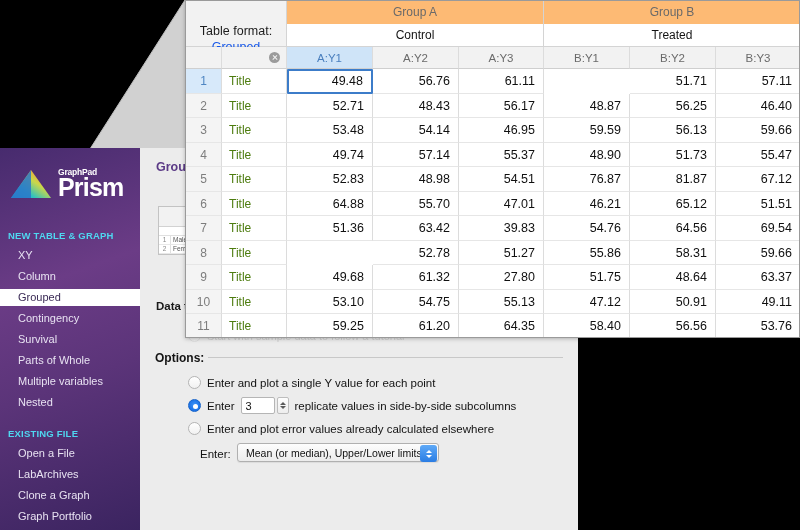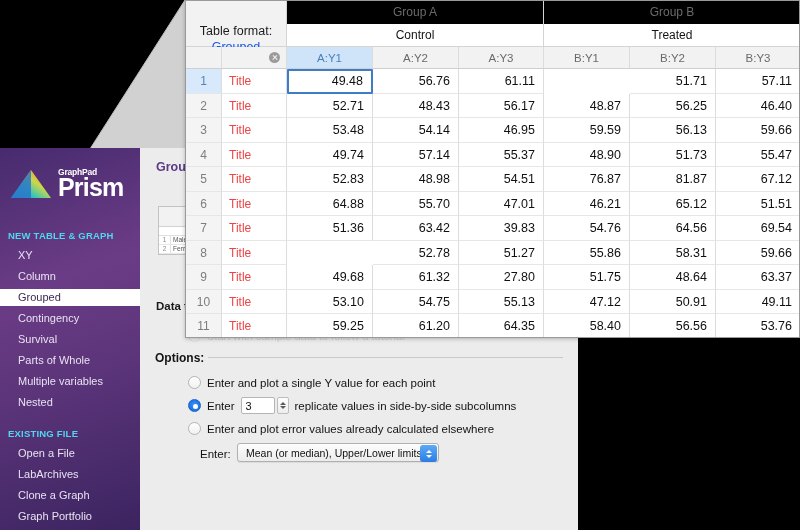--- a/index.html
+++ b/index.html
@@ -184,21 +184,21 @@
   .mg-corner {
     position: absolute; left: 0; top: 0; width: 101px; height: 46px;
     background: #f2f2f2; border-right: 1px solid #d4d4d4; border-bottom: 1px solid #d4d4d4;
     text-align: center;
   }
   .mg-corner .fmt { font-size: 12.5px; color: #1c1c1c; margin-top: 23px; }
   .mg-corner .grp { font-size: 12.5px; color: #1657e8; margin-top: 2px; }
 
   .mg-grp {
     position: absolute; top: 0; height: 38px;
-    background: #000000; border-right: 1px solid #d4d4d4; border-bottom: 1px solid #e2e2e2;
+    background: #fdba74; border-right: 1px solid #d4d4d4; border-bottom: 1px solid #e2e2e2;
     font-size: 12px; color: #6a6a6a; text-align: center; line-height: 23px;
   }
   .mg-cond {
     position: absolute; top: 23px; height: 23px;
     background: #ffffff; border-right: 1px solid #d4d4d4; border-bottom: 1px solid #d4d4d4;
     font-size: 12px; color: #131313; text-align: center; line-height: 23px;
   }
 
   .mg-colhdr-row { position: absolute; left: 0; top: 46px; width: 615px; height: 22px; }
   .mg-rownum-hdr {
@@ -233,21 +233,21 @@
   .mg-row { position: relative; height: 24.5px; width: 615px; }
   .mg-rn {
     position: absolute; left: 0; top: 0; width: 36px; height: 24.5px;
     background: #f4f4f4; border-right: 1px solid #dcdcdc; border-bottom: 1px solid #e6e6e6;
     font-size: 12px; color: #7d7d7d; text-align: center; line-height: 24px;
   }
   .mg-row:first-child .mg-rn { background: #d7e9fa; color: #4f86c2; }
   .mg-tt {
     position: absolute; left: 36px; top: 0; width: 65px; height: 24.5px;
     background: #ffffff; border-right: 1px solid #dcdcdc; border-bottom: 1px solid #e6e6e6;
-    font-size: 12px; color: #ef4444; line-height: 24px; padding-left: 7px;
+    font-size: 12px; color: #4d7c0f; line-height: 24px; padding-left: 7px;
   }
   .mg-cell {
     position: absolute; top: 0; height: 24.5px;
     background: #ffffff; border-right: 1px solid #dcdcdc; border-bottom: 1px solid #e6e6e6;
     font-size: 12.5px; color: #101010; text-align: right; line-height: 24px;
     padding-right: 8px;
   }
   .mg-cell.active {
     border: 2px solid #3c7cc9; border-radius: 1px; line-height: 21px;
     height: 24.5px;

